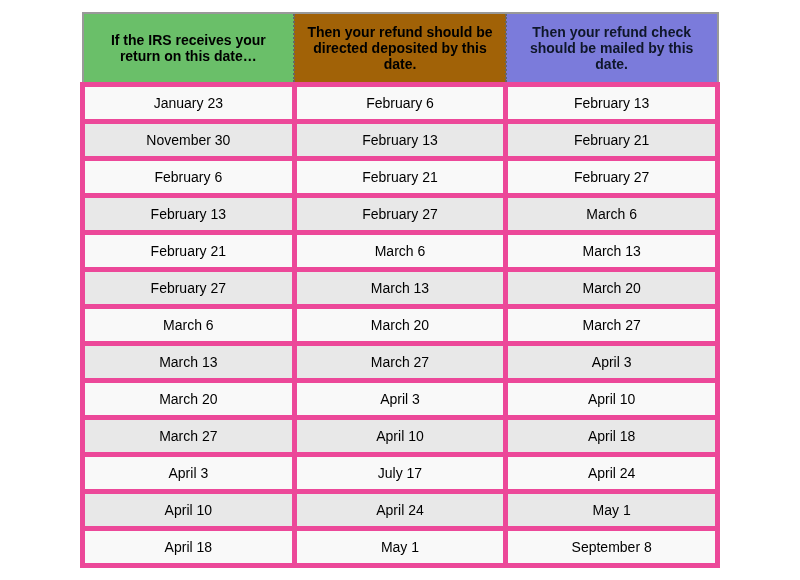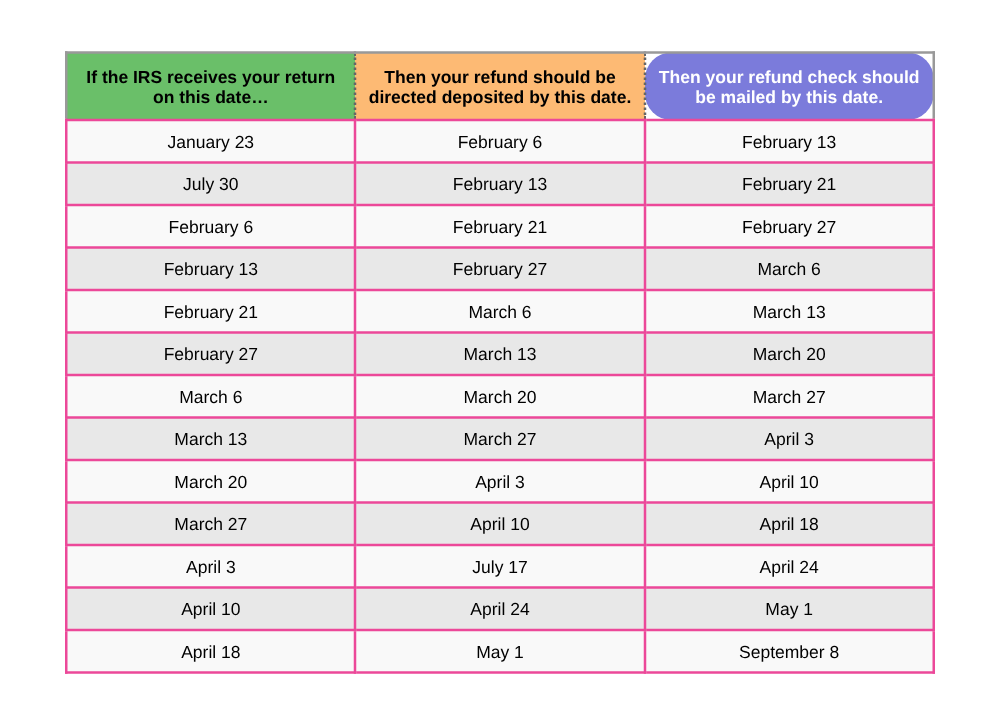--- a/index.html
+++ b/index.html
@@ -6,56 +6,55 @@
     body {
       font-family: Arial, sans-serif;
       background: #fff;
       display: flex;
       justify-content: center;
       align-items: center;
       min-height: 580px;
       width: 800px;
     }
     .table-wrapper {
-      width: 696px;
+      width: 640px;
       margin: 10px auto;
     }
     table {
       width: 100%;
       border-collapse: collapse;
       border: 2px solid #999;
     }
     th {
       padding: 10px 8px;
       text-align: center;
       font-weight: bold;
       font-size: 14px;
       border: 2px dotted #666;
     }
     th.col1 {
       background-color: #6abf69;
       color: #000;
       width: 33.33%;
     }
     th.col2 {
-      background-color: #fdba74;
+      background-color: #a16207;
       color: #000;
       width: 33.33%;
     }
     th.col3 {
       background-color: #7b7bdb;
-      color: #ffffff;
+      color: #0f172a;
       width: 33.33%;
-      border-radius: 21px;
     }
     td {
       padding: 8px 10px;
       text-align: center;
       font-size: 14px;
-      border: 2px solid #ec4899;
+      border: 5px solid #ec4899;
       color: #000;
     }
     tr:nth-child(even) td {
       background-color: #e8e8e8;
     }
     tr:nth-child(odd) td {
       background-color: #f9f9f9;
     }
   </style>
 </head>
@@ -70,21 +69,21 @@
         <th class="col3">Then your refund check should be mailed by this date.</th>
       </tr>
     </thead>
     <tbody id="table-body">
     <tr>
           <td>January 23</td>
           <td>February 6</td>
           <td>February 13</td>
         </tr>
         <tr>
-          <td>July 30</td>
+          <td>November 30</td>
           <td>February 13</td>
           <td>February 21</td>
         </tr>
         <tr>
           <td>February 6</td>
           <td>February 21</td>
           <td>February 27</td>
         </tr>
         <tr>
           <td>February 13</td>

